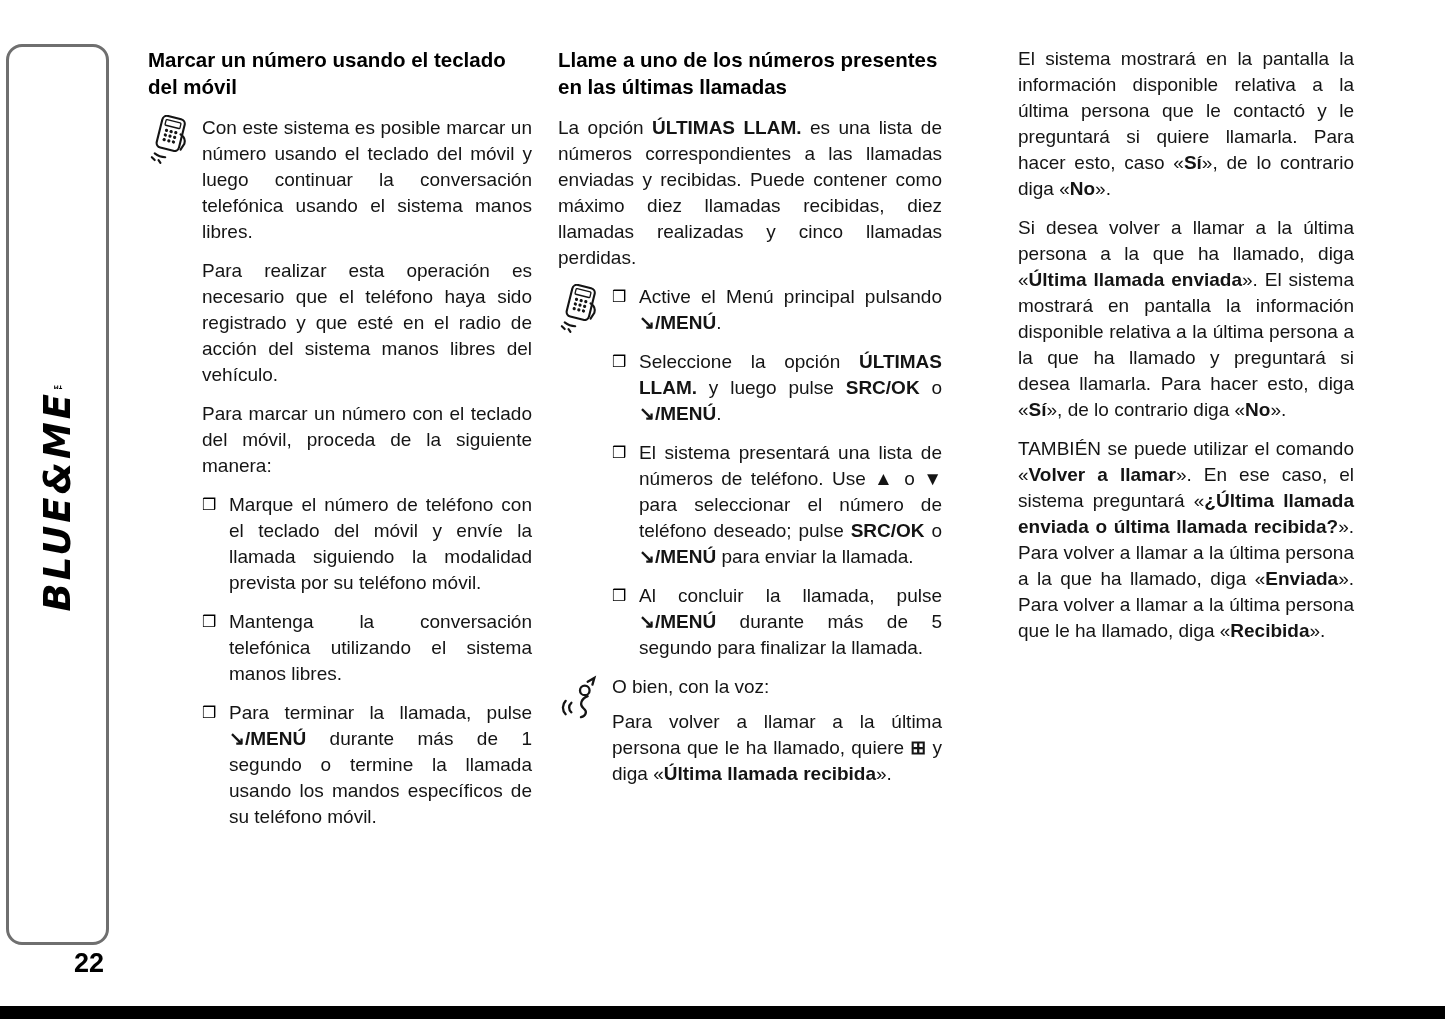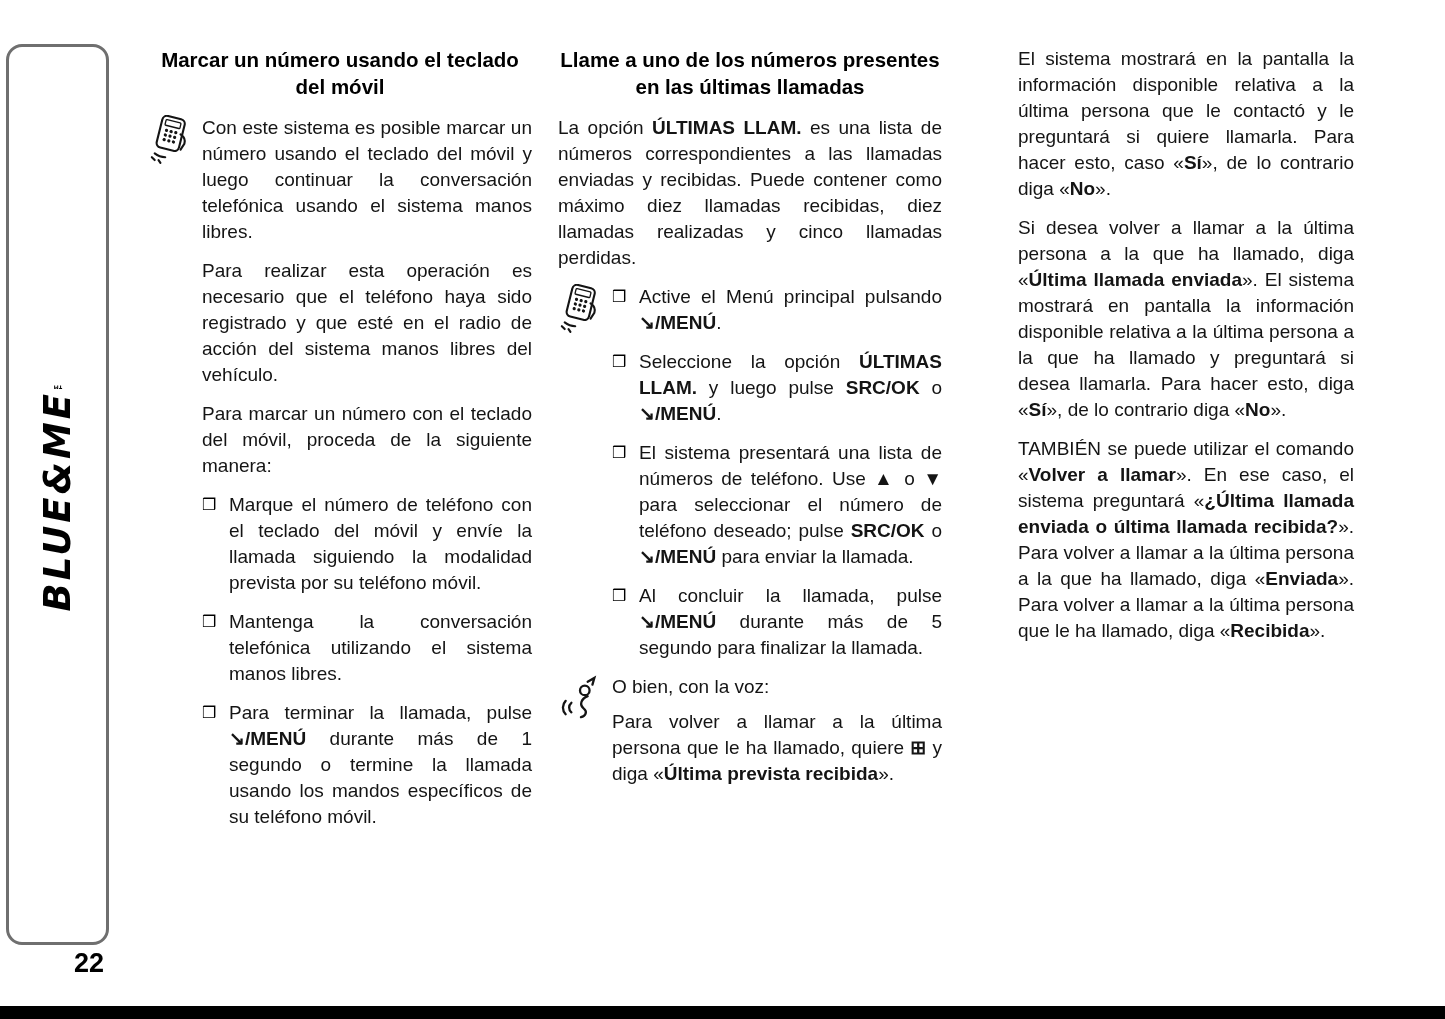--- a/index.html
+++ b/index.html
@@ -47,21 +47,20 @@
   
   .col { position:absolute; top:46px; }
   .col1 { left:148px; width:384px; }
   .col2 { left:558px; width:384px; }
   .col3 { left:1018px; width:336px; }
 
   h2.heading {
     font-size:20.5px; font-weight:bold;
     line-height:1.32; margin-bottom:15px;
     color:#000;
-    text-align:center;
   }
   .para, .bt {
     font-size:19px; line-height:1.37;
     text-align:justify;
   }
   .para { margin-bottom:13px; }
 
   .body-ind { position:relative; padding-left:54px; }
   .icon-abs { position:absolute; left:0; top:0; width:46px; height:52px; }
   .icon-abs svg { display:block; }
@@ -192,21 +191,21 @@
         <g fill="none" stroke="#141414" stroke-width="2.4" stroke-linecap="round">
           <path d="M8 28 a10 10 0 0 0 0 14"></path>
           <path d="M14 30 a6.5 6.5 0 0 0 0 10"></path>
           <circle cx="28" cy="17" r="5"></circle>
           <path d="M31 23 c-7 3 -9 9 -4 13 c4 3 2 8 -3 9"></path>
           <path d="M31 8 l7 -4 l-2 7"></path>
         </g>
       </svg>
     </span>
     <p class="para voice-intro" data-bind-rich="col2.voice_intro"><span>O bien, con la voz:</span></p>
-    <p class="para" data-bind-rich="col2.voice_p"><span>Para volver a llamar a la última persona que le ha llamado, quiere </span><span class="bold">⊞</span><span> y diga «</span><span class="bold">Última prevista recibida</span><span>».</span></p>
+    <p class="para" data-bind-rich="col2.voice_p"><span>Para volver a llamar a la última persona que le ha llamado, quiere </span><span class="bold">⊞</span><span> y diga «</span><span class="bold">Última llamada recibida</span><span>».</span></p>
   </div>
 </div>
 
 <div class="col col3">
   <p class="para" data-bind-rich="col3.p1"><span>El sistema mostrará en la pantalla la información disponible relativa a la última persona que le contactó y le preguntará si quiere llamarla. Para hacer esto, caso «</span><span class="bold">Sí</span><span>», de lo contrario diga «</span><span class="bold">No</span><span>».</span></p>
   <p class="para" data-bind-rich="col3.p2"><span>Si desea volver a llamar a la última persona a la que ha llamado, diga «</span><span class="bold">Última llamada enviada</span><span>». El sistema mostrará en pantalla la información disponible relativa a la última persona a la que ha llamado y preguntará si desea llamarla. Para hacer esto, diga «</span><span class="bold">Sí</span><span>», de lo contrario diga «</span><span class="bold">No</span><span>».</span></p>
   <p class="para" data-bind-rich="col3.p3"><span>TAMBIÉN se puede utilizar el comando «</span><span class="bold">Volver a llamar</span><span>». En ese caso, el sistema preguntará «</span><span class="bold">¿Última llamada enviada o última llamada recibida?</span><span>». Para volver a llamar a la última persona a la que ha llamado, diga «</span><span class="bold">Enviada</span><span>». Para volver a llamar a la última persona que le ha llamado, diga «</span><span class="bold">Recibida</span><span>».</span></p>
 </div>
 
 </body></html>

